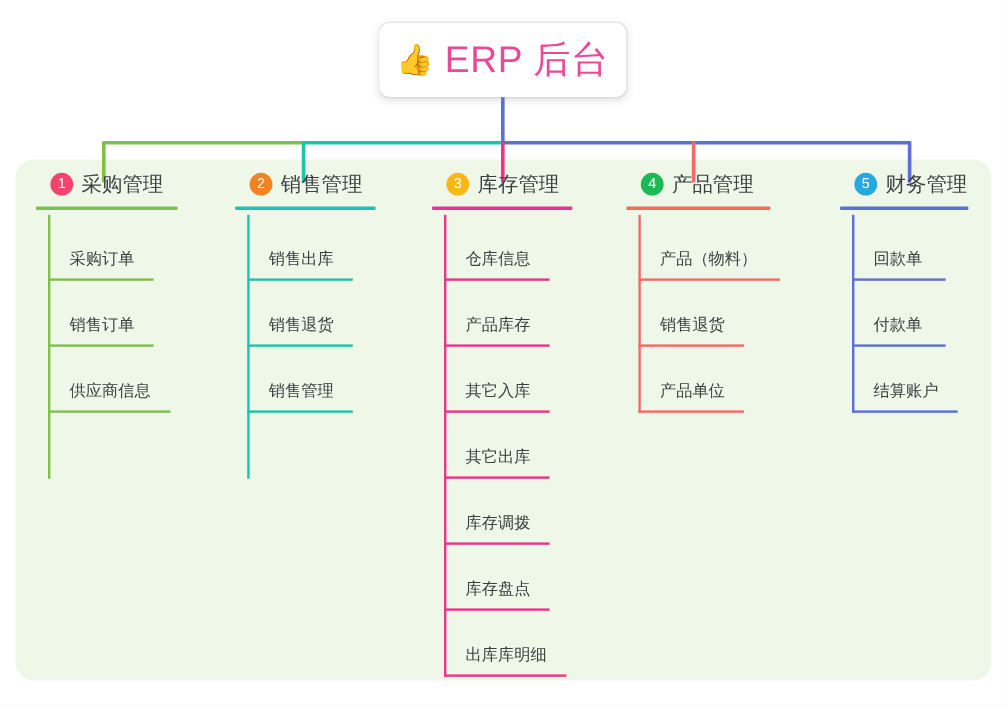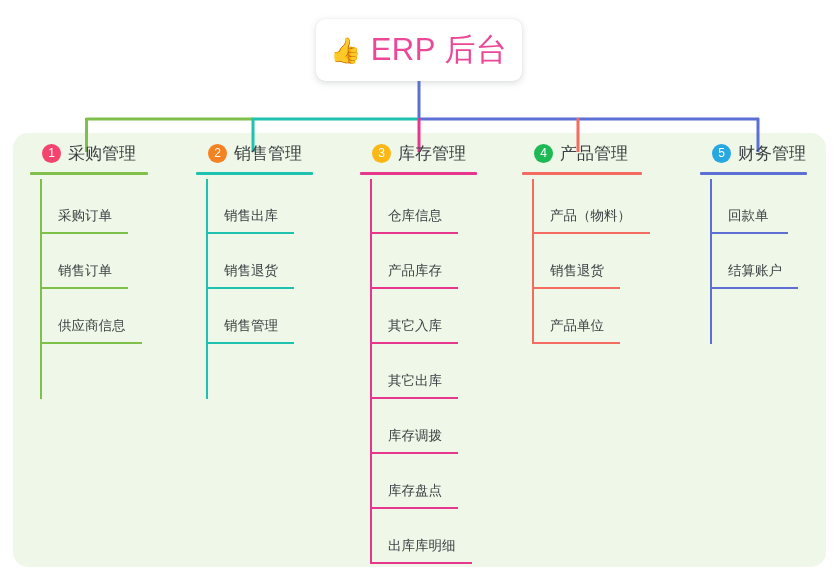--- a/index.html
+++ b/index.html
@@ -278,20 +278,24 @@
           <span class="col-title">财务管理</span>
         </div>
         <div class="head-rule" style="background: rgb(91, 111, 212); width: 107px;"></div>
         <div class="items">
           <div class="spine" style="background: rgb(91, 111, 212); height: 165px;"></div>
           <div class="item">
             <span class="item-label">回款单</span>
             <div class="item-rule" style="background: rgb(91, 111, 212); width: 78px;"></div>
           </div>
           <div class="item">
+            <span class="item-label">付款单</span>
+            <div class="item-rule" style="background: rgb(91, 111, 212); width: 78px;"></div>
+          </div>
+          <div class="item">
             <span class="item-label">结算账户</span>
             <div class="item-rule" style="background: rgb(91, 111, 212); width: 88px;"></div>
           </div>
         </div>
       </div>
     </div>
 
 </div>
 
 </body></html>

